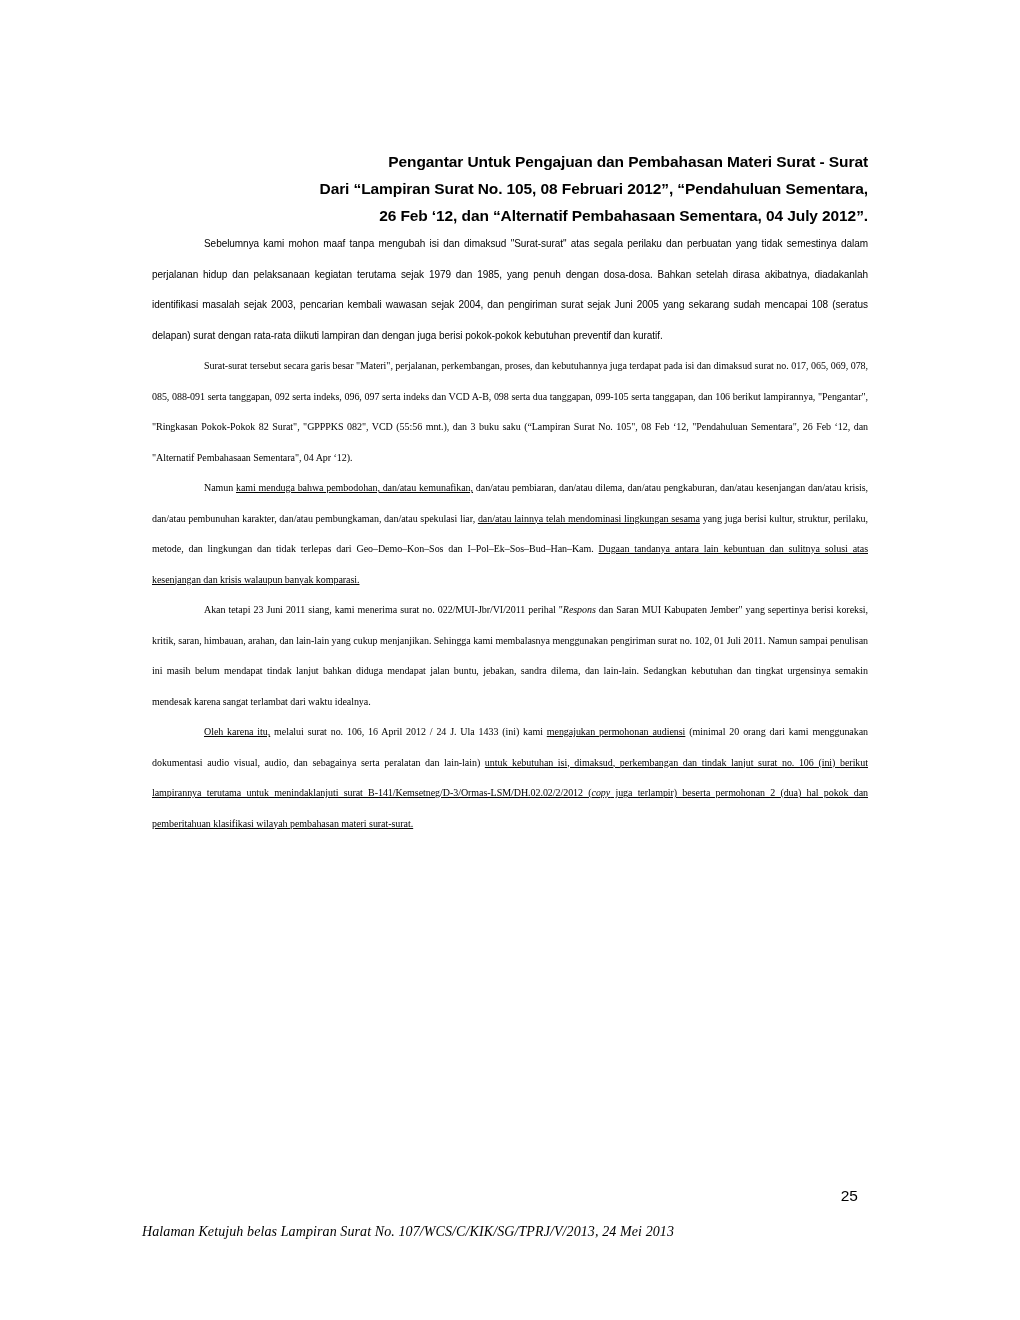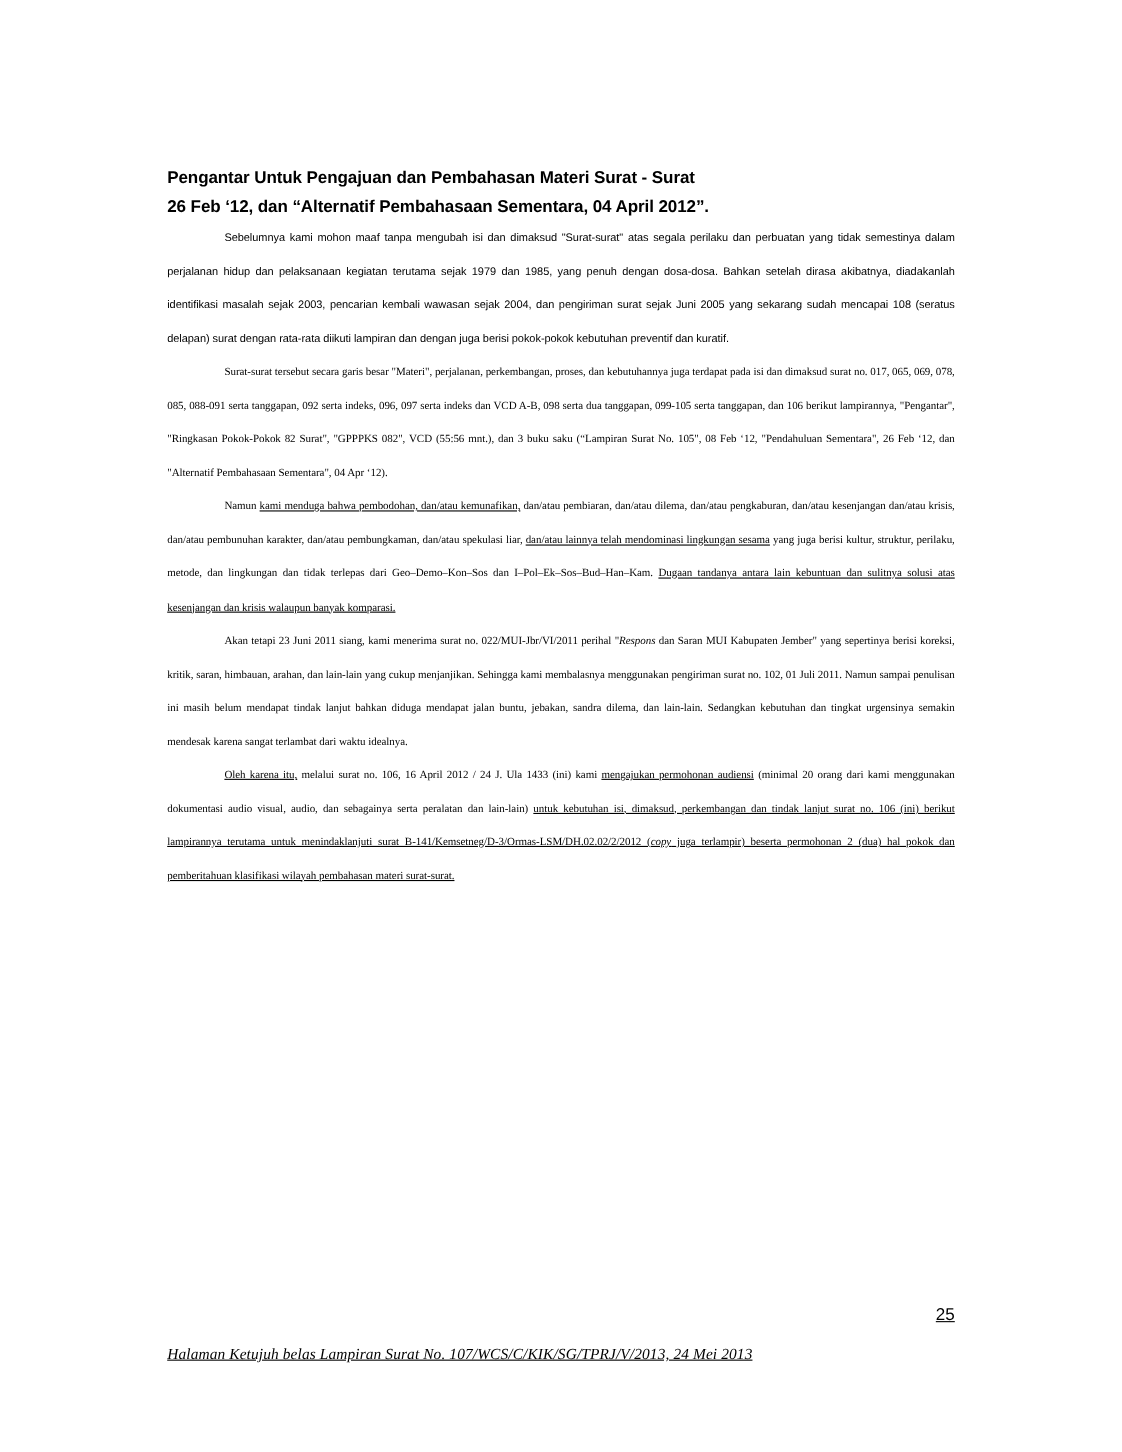--- a/index.html
+++ b/index.html
@@ -23,21 +23,21 @@
     height: 1320px;
     background: #ffffff;
   }
   .content {
     position: absolute;
     left: 152px;
     top: 148px;
     width: 716px;
   }
   .title-block {
-    text-align: left;
+    text-align: right;
     font-weight: bold;
     font-size: 15.5px;
     line-height: 27px;
     letter-spacing: -0.1px;
   }
   .salutation {
     margin-top: 30px;
     text-align: center;
     font-weight: bold;
     font-style: italic;
@@ -58,24 +58,23 @@
   }
   .u {
     text-decoration: underline;
     margin-top: 36px;
   }
   .it {
     font-style: italic;
   }
   .footer {
     position: absolute;
-    left: 152px;
+    left: 142px;
     top: 1186px;
     width: 716px;
-    text-decoration: underline;
   }
   .page-number {
     text-align: right;
     font-size: 15.5px;
     line-height: 20px;
   }
   .footer-note {
     margin-top: 18px;
     font-family: "Liberation Serif", serif;
     font-style: italic;
@@ -85,21 +84,22 @@
 </style>
 </head>
 <body>
 
 <div class="page">
 
   <div class="content">
 
     <div class="title-block">
       <div>Pengantar Untuk Pengajuan dan Pembahasan Materi Surat - Surat</div>
-      <div>26 Feb ‘12, dan “Alternatif Pembahasaan Sementara, 04 April 2012”.</div>
+      <div>Dari “Lampiran Surat No. 105, 08 Februari 2012”, “Pendahuluan Sementara,</div>
+      <div>26 Feb ‘12, dan “Alternatif Pembahasaan Sementara, 04 July 2012”.</div>
     </div>
 
 
     <p class="body-par">Sebelumnya kami mohon maaf tanpa mengubah isi dan dimaksud "Surat-surat" atas segala perilaku dan perbuatan yang tidak semestinya dalam perjalanan hidup dan pelaksanaan kegiatan terutama sejak 1979 dan 1985, yang penuh dengan dosa-dosa. Bahkan setelah dirasa akibatnya, diadakanlah identifikasi masalah sejak 2003, pencarian kembali wawasan sejak 2004, dan pengiriman surat sejak Juni 2005 yang sekarang sudah mencapai 108 (seratus delapan) surat dengan rata-rata diikuti lampiran dan dengan juga berisi pokok-pokok kebutuhan preventif dan kuratif.</p>
 
     <p class="body-par">Surat-surat tersebut secara garis besar "Materi", perjalanan, perkembangan, proses, dan kebutuhannya juga terdapat pada isi dan dimaksud surat no. 017, 065, 069, 078, 085, 088-091 serta tanggapan, 092 serta indeks, 096, 097 serta indeks dan VCD A-B, 098 serta dua tanggapan, 099-105 serta tanggapan, dan 106 berikut lampirannya, "Pengantar", "Ringkasan Pokok-Pokok 82 Surat", "GPPPKS 082", VCD (55:56 mnt.), dan 3 buku saku (“Lampiran Surat No. 105", 08 Feb ‘12, "Pendahuluan Sementara", 26 Feb ‘12, dan "Alternatif Pembahasaan Sementara", 04 Apr ‘12).</p>
 
     <p class="body-par"><span>Namun </span><span class="u">kami menduga bahwa pembodohan, dan/atau kemunafikan,</span><span> dan/atau pembiaran, dan/atau dilema, dan/atau pengkaburan, dan/atau kesenjangan dan/atau krisis, dan/atau pembunuhan karakter, dan/atau pembungkaman, dan/atau spekulasi liar, </span><span class="u">dan/atau lainnya telah mendominasi lingkungan sesama</span><span> yang juga berisi kultur, struktur, perilaku, metode, dan lingkungan dan tidak terlepas dari Geo–Demo–Kon–Sos dan I–Pol–Ek–Sos–Bud–Han–Kam. </span><span class="u">Dugaan tandanya antara lain kebuntuan dan sulitnya solusi atas kesenjangan dan krisis walaupun banyak komparasi.</span></p>
 
     <p class="body-par"><span>Akan tetapi 23 Juni 2011 siang, kami menerima surat no. 022/MUI-Jbr/VI/2011 perihal "</span><span class="it">Respons</span><span> dan Saran MUI Kabupaten Jember" yang sepertinya berisi koreksi, kritik, saran, himbauan, arahan, dan lain-lain yang cukup menjanjikan. Sehingga kami membalasnya menggunakan pengiriman surat no. 102, 01 Juli 2011. Namun sampai penulisan ini masih belum mendapat tindak lanjut bahkan diduga mendapat jalan buntu, jebakan, sandra dilema, dan lain-lain. Sedangkan kebutuhan dan tingkat urgensinya semakin mendesak karena sangat terlambat dari waktu idealnya.</span></p>

